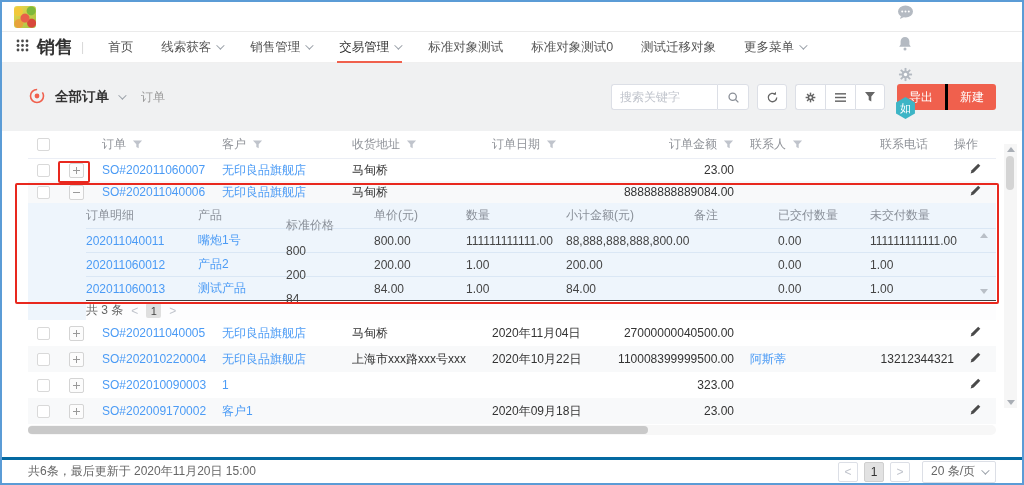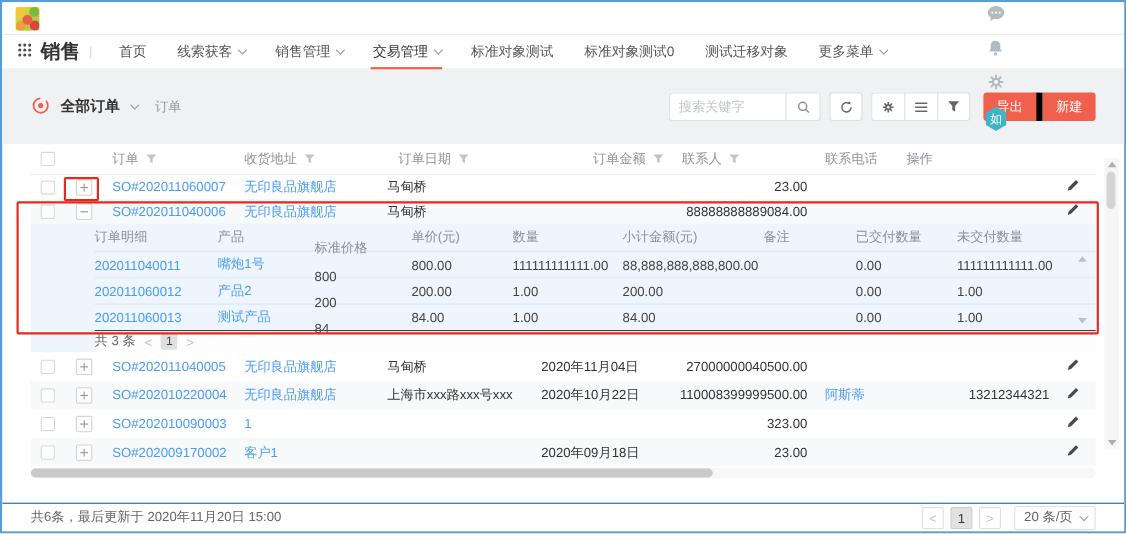--- a/index.html
+++ b/index.html
@@ -43,21 +43,21 @@
 .search-box input { width:106px; height:26px; border:1px solid #dcdfe6; border-right:none; border-radius:3px 0 0 3px; padding:0 8px; font-size:12px; background:#fff; color:#333; outline:none; }
 .search-box input::placeholder { color:#c0c4cc; }
 .search-btn { width:32px; height:26px; border:1px solid #dcdfe6; border-radius:0 3px 3px 0; background:#fff; display:flex; align-items:center; justify-content:center; cursor:pointer; }
 .sq-btn { width:30px; height:26px; border:1px solid #dcdfe6; background:#fff; border-radius:3px; display:flex; align-items:center; justify-content:center; cursor:pointer; color:#666; }
 .btn-group { display:flex; }
 .btn-group .sq-btn { border-radius:0; border-right:none; }
 .btn-group .sq-btn:first-child { border-radius:3px 0 0 3px; }
 .btn-group .sq-btn:last-child { border-radius:0 3px 3px 0; border-right:1px solid #dcdfe6; }
 .red-btns { display:flex; margin-left:4px; }
 .red-btn { height:26px; padding:0 12px; background:#f0604d; color:#fff; font-size:12px; display:flex; align-items:center; cursor:pointer; }
-.red-btn:first-child { border-radius:3px 0 0 3px; border-right:6px solid #000000; }
+.red-btn:first-child { border-radius:3px 0 0 3px; border-right:3px solid #000000; }
 .red-btn:last-child { border-radius:0 3px 3px 0; }
 
 
 .card { position:relative; margin:0 26px; width:968px; background:#fff; }
 .trow { display:flex; align-items:center; height:26px; }
 .thead { height:28px; color:#909399; background:#fff; border-bottom:1px solid #ebeef5; }
 .r-a { height:22px; }
 .stripe { background:#f8f9fa; }
 .c-check { width:30px; display:flex; justify-content:center; }
 .c-exp { width:36px; display:flex; justify-content:center; }
@@ -93,21 +93,21 @@
 
 
 .hscroll { height:10px; background:#f7f7f7; border-radius:5px; margin-top:1px; position:relative; }
 .hthumb { position:absolute; left:0; top:1px; height:8px; width:64%; background:#c9c9c9; border-radius:4px; cursor:pointer; }
 .vscroll { position:absolute; left:1002px; top:142px; width:13px; height:264px; background:#f6f6f6; }
 .vs-up { position:absolute; top:3px; left:2.5px; width:0; height:0; border-left:4px solid transparent; border-right:4px solid transparent; border-bottom:5px solid #a9aeb5; }
 .vs-down { position:absolute; bottom:3px; left:2.5px; width:0; height:0; border-left:4px solid transparent; border-right:4px solid transparent; border-top:5px solid #a9aeb5; }
 .vs-thumb { position:absolute; top:12px; left:2px; width:8px; height:34px; background:#d4d4d4; border-radius:4px; cursor:pointer; }
 
 
-.footer { position:absolute; left:0; right:0; bottom:0; height:26px; background:#fff; border-top:1px solid #0369a1; display:flex; align-items:center; padding:0 26px; color:#666; }
+.footer { position:absolute; left:0; right:0; bottom:0; height:26px; background:#fff; border-top:3px solid #0369a1; display:flex; align-items:center; padding:0 26px; color:#666; }
 .footer-right { margin-left:auto; display:flex; align-items:center; gap:6px; }
 .f-box { min-width:20px; height:20px; border:1px solid #dcdfe6; border-radius:2px; background:#fff; display:flex; align-items:center; justify-content:center; color:#c0c4cc; cursor:pointer; font-size:12px; }
 .f-box.cur { background:#e2e2e2; color:#333; border-color:#cfcfcf; }
 .f-size { height:22px; border:1px solid #dcdfe6; border-radius:2px; background:#fff; display:flex; align-items:center; gap:6px; padding:0 8px; color:#666; cursor:pointer; margin-left:6px; }
 
 
 .anno { position:absolute; border:2px solid #e8281e; border-radius:2px; pointer-events:none; }
 .anno-small { left:56px; top:159px; width:32px; height:22px; }
 .anno-large { left:13px; top:181px; width:984px; height:121px; }
 </style>
@@ -283,20 +283,26 @@
       <span class="c-check">
           <span class="checkbox"></span>
         </span>
       <span class="c-exp"></span>
       <span class="c-order hcell">
           <span>订单</span>
           <svg width="11" height="11" viewBox="0 0 12 12">
             <path d="M1 1.5 h10 L7.3 5.6 V10.2 L4.7 8.8 V5.6 Z" fill="#c0c4cc"></path>
           </svg>
         </span>
+      <span class="c-cust hcell">
+          <span>客户</span>
+          <svg width="11" height="11" viewBox="0 0 12 12">
+            <path d="M1 1.5 h10 L7.3 5.6 V10.2 L4.7 8.8 V5.6 Z" fill="#c0c4cc"></path>
+          </svg>
+        </span>
       <span class="c-addr hcell">
           <span>收货地址</span>
           <svg width="11" height="11" viewBox="0 0 12 12">
             <path d="M1 1.5 h10 L7.3 5.6 V10.2 L4.7 8.8 V5.6 Z" fill="#c0c4cc"></path>
           </svg>
         </span>
       <span class="c-date hcell">
           <span>订单日期</span>
           <svg width="11" height="11" viewBox="0 0 12 12">
             <path d="M1 1.5 h10 L7.3 5.6 V10.2 L4.7 8.8 V5.6 Z" fill="#c0c4cc"></path>

